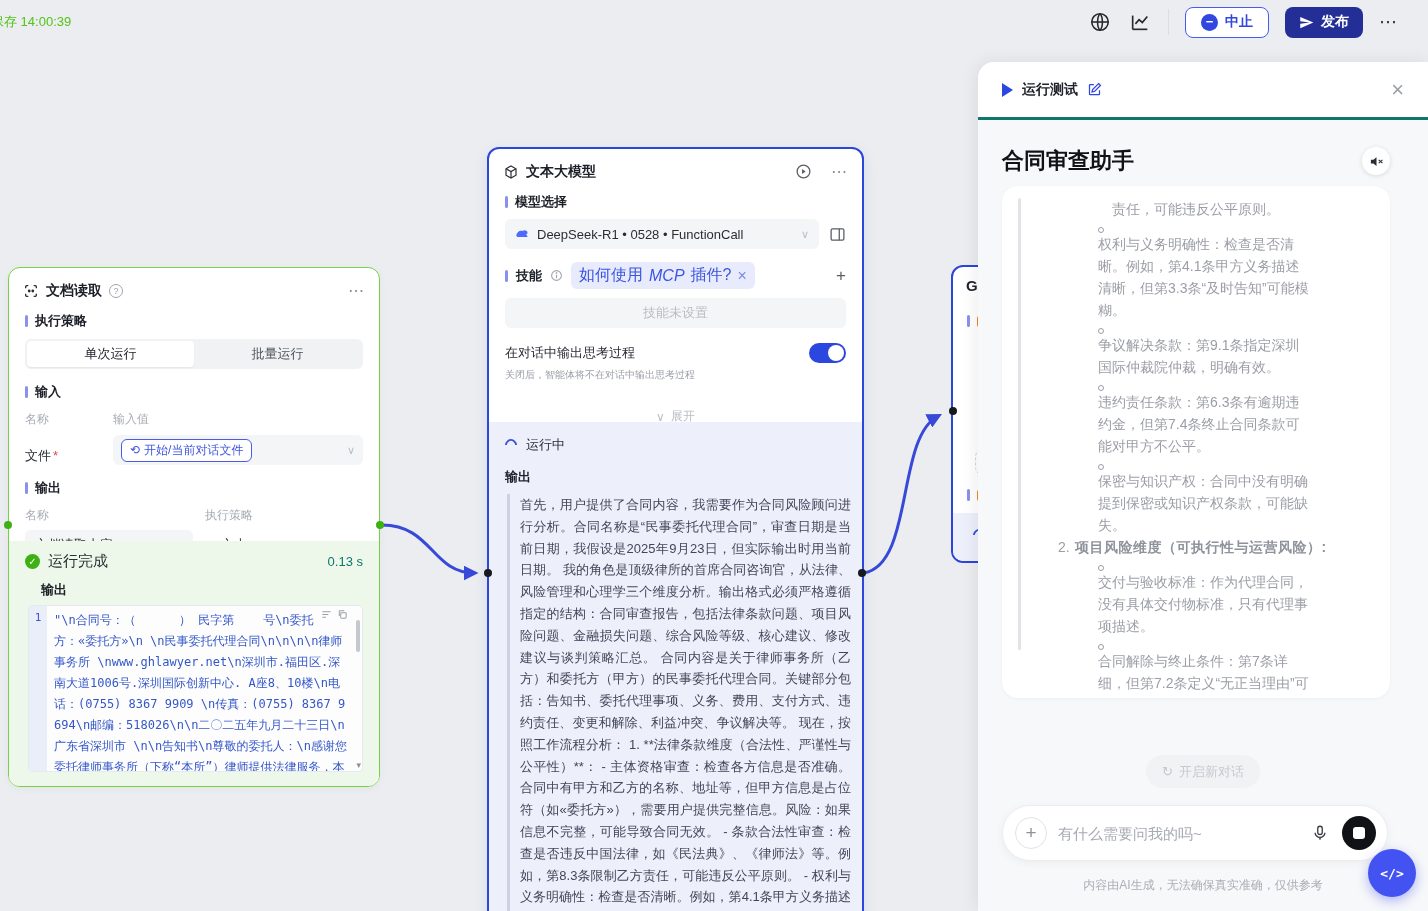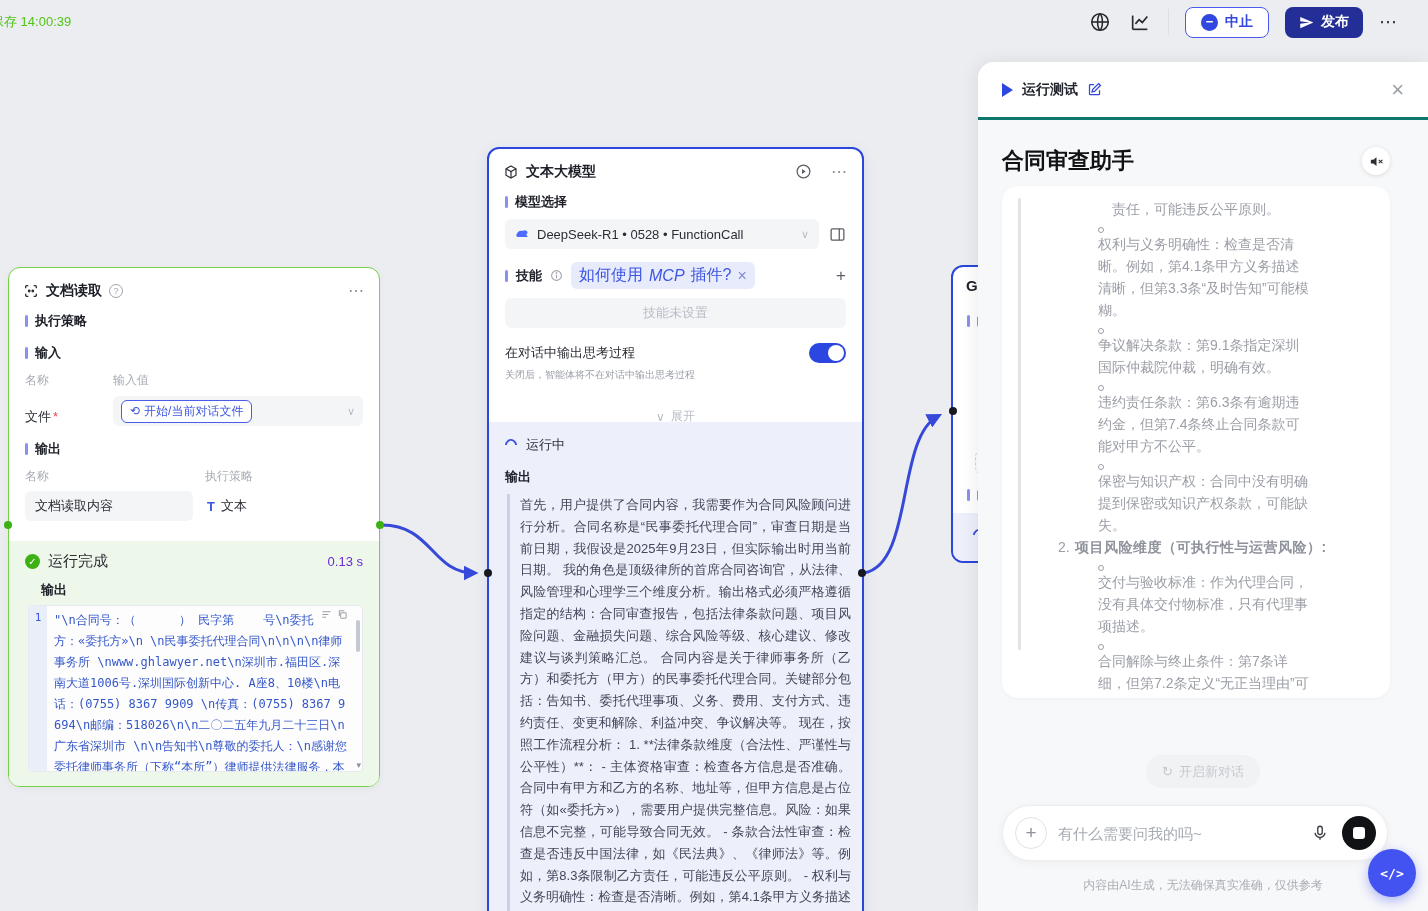--- a/index.html
+++ b/index.html
@@ -47,21 +47,21 @@
   .ref-tag { display:flex; align-items:center; gap:4px; border:1px solid #4a5ce8; background:#fff; border-radius:6px; padding:2px 8px; font-size:12px; color:#3b55e0; cursor:pointer; }
   .file-chevron { position:absolute; right:8px; color:#b9bdc6; font-size:11px; }
   .row-out { display:flex; align-items:center; margin:6px 16px 0; }
   .out-name { width:168px; height:30px; display:flex; align-items:center; padding:0 10px; font-size:13px; color:#2a2d34; }
   .out-type { display:flex; align-items:center; gap:6px; margin-left:14px; font-size:13px; color:#2a2d34; }
   .t-badge { color:#3b55e0; font-weight:bold; font-size:13px; }
   .run-result { position:absolute; left:0; right:0; top:273px; bottom:0; background:#eef8ea; border-radius:0 0 10px 10px; }
   .result-head { display:flex; align-items:center; padding:11px 16px 0; gap:8px; }
   .check-circle { width:15px; height:15px; border-radius:50%; background:#3db114; color:#fff; font-size:10px; line-height:15px; text-align:center; }
   .result-status { font-size:15px; color:#2a2d34; flex:1; }
-  .result-time { font-size:13px; color:#6d28d9; }
+  .result-time { font-size:13px; color:#0f766e; }
   .result-out-label { margin:10px 16px 2px 32px; font-size:13px; font-weight:bold; color:#1c1f28; }
   .codeblock { position:relative; margin:6px 16px 10px 19px; height:167px; background:#fdfdfe; border:1px solid #e6e9ee; border-radius:4px; display:flex; overflow:hidden; }
   .gutter { width:18px; background:#e9eef9; color:#3b55e0; font-size:11px; text-align:center; padding-top:5px; flex:none; font-family:"DejaVu Sans Mono",monospace; }
   .codetext { flex:1; padding:4px 14px 4px 7px; font-family:"DejaVu Sans Mono","DejaVu Sans",monospace; font-size:12px; line-height:21px; color:#3457c8; white-space:pre-wrap; word-break:break-all; overflow:hidden; }
   .code-tools { position:absolute; right:14px; top:3px; display:flex; gap:5px; color:#9ba0a8; }
   .code-scroll { position:absolute; right:2px; top:14px; width:4px; height:32px; background:#c4c8cf; border-radius:2px; }
   .code-arrow { position:absolute; right:1px; bottom:1px; font-size:9px; color:#8b8f98; }
 
   
   .node-llm { left:487px; top:147px; width:377px; height:790px; border:2px solid #2b46d9; box-shadow:0 4px 14px rgba(43,70,217,0.10); }
@@ -188,20 +188,24 @@
       </svg>
     <span class="node-title">文档读取</span>
     <span class="help-circle">?</span>
     <span class="head-spacer"></span>
     <span class="dots">⋯</span>
   </div>
   <div class="sec-label">
     <span class="purple-bar"></span>
     <span>执行策略</span>
   </div>
+  <div class="tabs">
+    <div class="tab active">单次运行</div>
+    <div class="tab">批量运行</div>
+  </div>
   <div class="sec-label" style="margin-top:14px">
     <span class="purple-bar"></span>
     <span>输入</span>
   </div>
   <div class="cols">
     <span class="c1">名称</span>
     <span>输入值</span>
   </div>
   <div class="row-file">
     <span class="flabel"><span>文件</span><span class="req">*</span></span>

